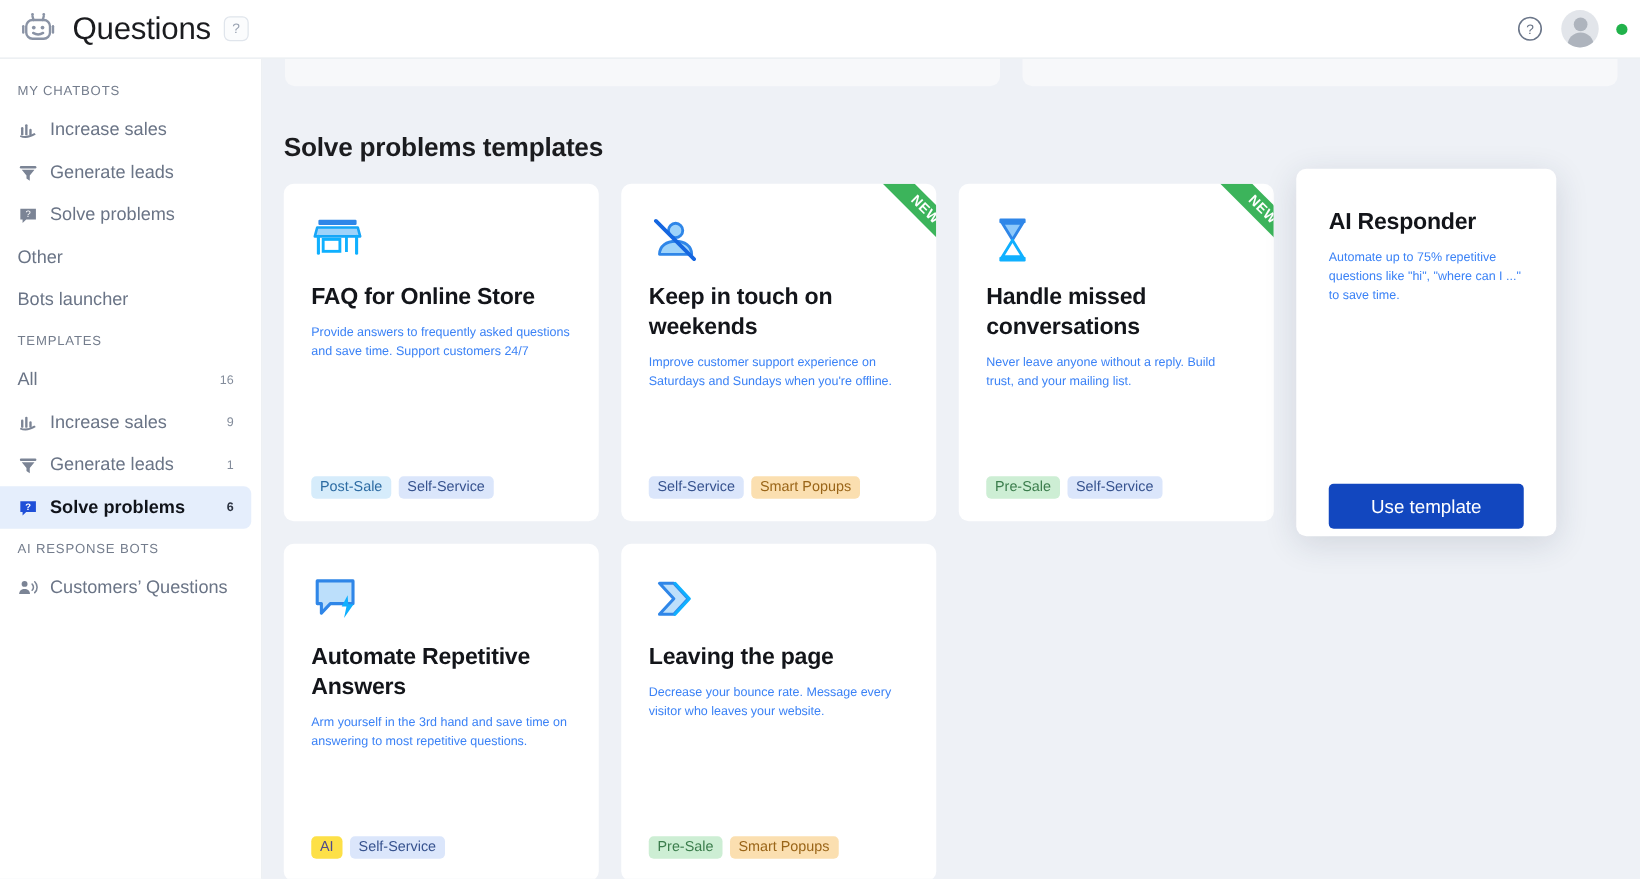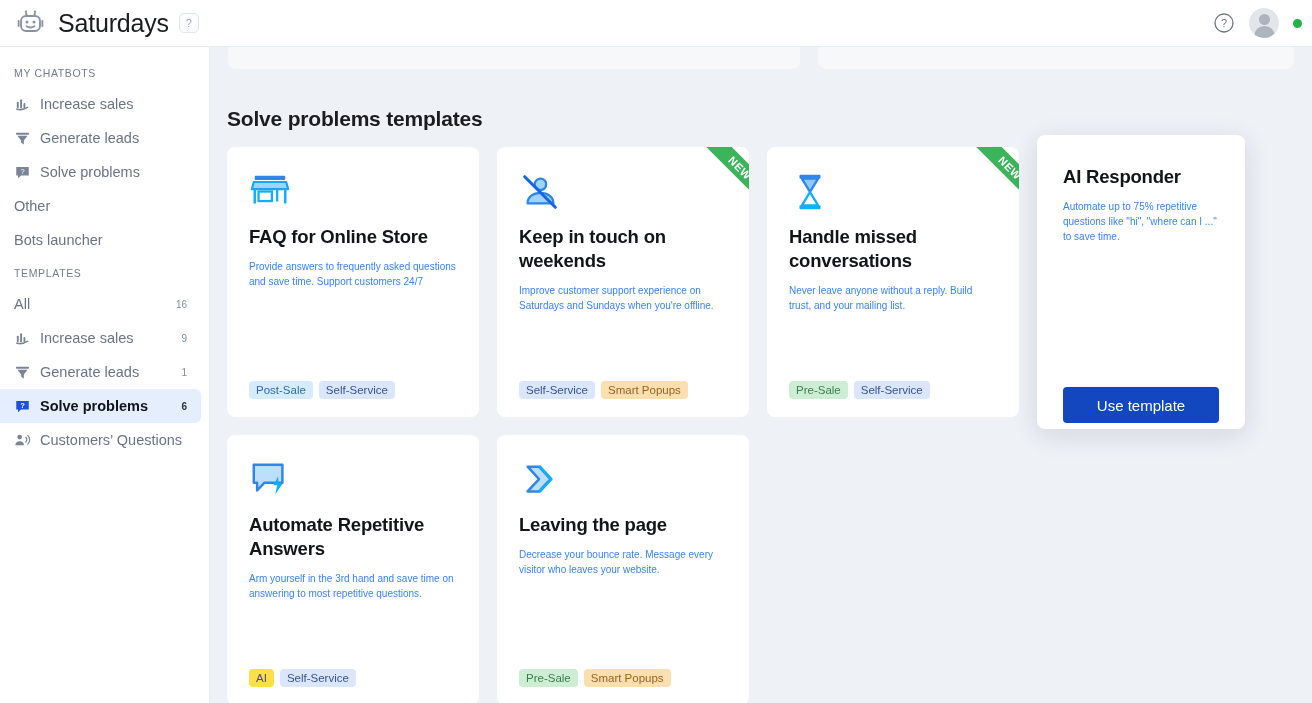--- a/index.html
+++ b/index.html
@@ -193,21 +193,21 @@
           <line x1="21" y1="7" x2="20.2" y2="10"></line>
           <rect x="7" y="10" width="19" height="15" rx="5"></rect>
           <line x1="4.6" y1="15" x2="4.6" y2="20"></line>
           <line x1="28.4" y1="15" x2="28.4" y2="20"></line>
           <circle cx="13" cy="16" r="1.5" fill="#8a93a5" stroke="none"></circle>
           <circle cx="20" cy="16" r="1.5" fill="#8a93a5" stroke="none"></circle>
           <path d="M12.5 20.3 Q16.5 22.8 20.5 20.3"></path>
         </g>
       </svg>
     </span>
-    <span id="app-title">Saturdays</span>
+    <span id="app-title">Questions</span>
     <span id="help-badge">?</span>
   </div>
   <div id="topbar-right">
     <span id="question-icon">
       <svg viewBox="0 0 22 22" width="22" height="22">
         <circle cx="11" cy="11" r="9" fill="none" stroke="#6b7689" stroke-width="1.3"></circle>
         <text x="11" y="15.3" text-anchor="middle" font-size="11" font-family="Liberation Sans, sans-serif" fill="#6b7689">?</text>
       </svg>
     </span>
     <span id="avatar">
@@ -285,20 +285,21 @@
     <div class="sb-item active">
       <span class="sb-ico">
         <svg viewBox="0 0 18 18" width="17" height="17" fill="currentColor">
       <path d="M2.4 3.2h13.2v9.1H7.4l-3.1 2.9v-2.9H2.4z"></path>
       <text x="9" y="10.4" text-anchor="middle" font-size="8" font-family="Liberation Sans, sans-serif" fill="#ffffff">?</text>
         </svg>
       </span>
       <span class="sb-label">Solve problems</span>
       <span class="sb-count">6</span>
     </div>
+    <div class="sb-head">AI RESPONSE BOTS</div>
     <div class="sb-item">
       <span class="sb-ico">
         <svg viewBox="0 0 18 18" width="17" height="17" fill="currentColor">
       <circle cx="6" cy="5.4" r="2.5"></circle>
           <path d="M1.4 14c0-2.7 2-4.3 4.6-4.3S10.6 11.3 10.6 14z"></path>
       <path d="M12.4 5.6a3.6 3.6 0 0 1 0 5.2" fill="none" stroke="currentColor" stroke-width="1.3" stroke-linecap="round"></path>
       <path d="M14.6 3.6a6.3 6.3 0 0 1 0 9.2" fill="none" stroke="currentColor" stroke-width="1.3" stroke-linecap="round"></path>
         </svg>
       </span>
       <span class="sb-label">Customers’ Questions</span>

